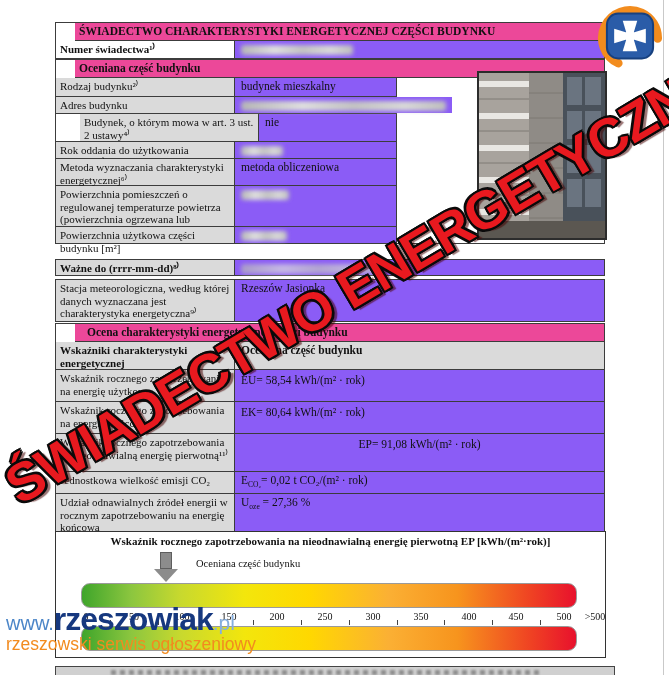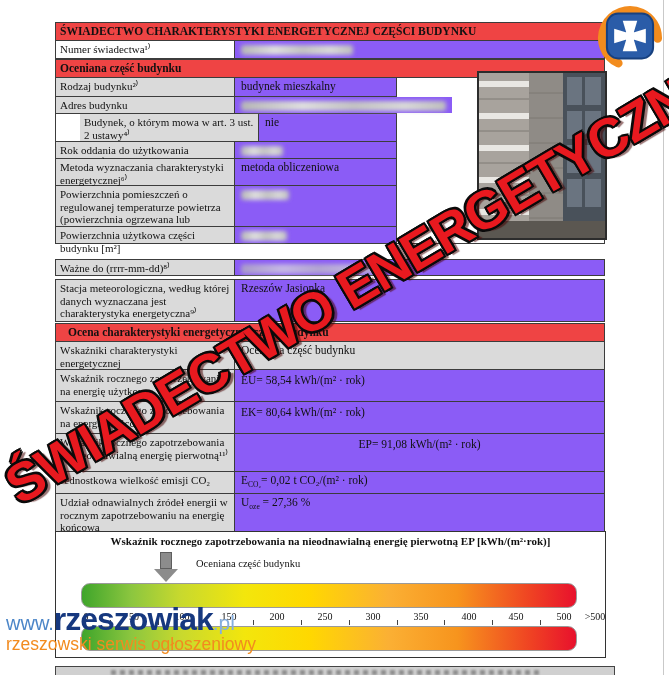--- a/index.html
+++ b/index.html
@@ -5,28 +5,28 @@
   html,body{margin:0;padding:0;}
   body{
     width:669px;height:675px;position:relative;overflow:hidden;
     background:#ffffff;
     font-family:"Liberation Serif", serif;
     color:#111;
   }
   .page-edge{position:absolute;left:663px;top:0;width:1px;height:675px;background:#c9c9c9;}
   
   .tbl{position:absolute;left:55px;width:550px;border:1px solid #3c3c3c;background:#fff;box-sizing:border-box;}
-  .titlebar{background:#ef4444;font-weight:bold;font-size:11.5px;line-height:15px;padding:1px 4px;border-bottom:1px solid #3c3c3c;}
+  .titlebar{background:#ec4899;font-weight:bold;font-size:11.5px;line-height:15px;padding:1px 4px;border-bottom:1px solid #3c3c3c;margin-left:19px;}
   .titlebar.indent{padding-left:12px;}
   .trow{display:flex;box-sizing:border-box;}
   .trow + .trow{border-top:1px solid #3c3c3c;}
   .lab{background:#dadada;border-right:1px solid #3c3c3c;box-sizing:border-box;
        width:179px;flex:0 0 179px;font-size:11px;line-height:12.5px;padding:2px 4px;}
   .val{flex:1;font-size:11.5px;line-height:13px;padding:2px 6px;box-sizing:border-box;background:#8b5cf6;}
-  .bold{font-weight:normal;}
+  .bold{font-weight:bold;}
   sub{font-size:7.5px;line-height:0;}
   .redact{height:10px;border-radius:3px;margin-top:2px;
       background:linear-gradient(90deg,#b5b5b5,#dedede 30%,#c2c2c2 55%,#d8d8d8 80%,#bdbdbd);
       filter:blur(2px);}
   
   .photo-frame{position:absolute;left:477px;top:71px;width:130px;height:169px;border:2px solid #2c2c2c;box-sizing:border-box;background:#b9b6b1;}
   .photo-frame svg{display:block;width:100%;height:100%;}
   
   .chartbox{position:absolute;left:55px;top:531px;width:551px;height:127px;border:1px solid #333;box-sizing:border-box;background:#fff;}
   .chart-title{position:absolute;left:0;top:3px;width:100%;text-align:center;font-weight:bold;font-size:11px;}

